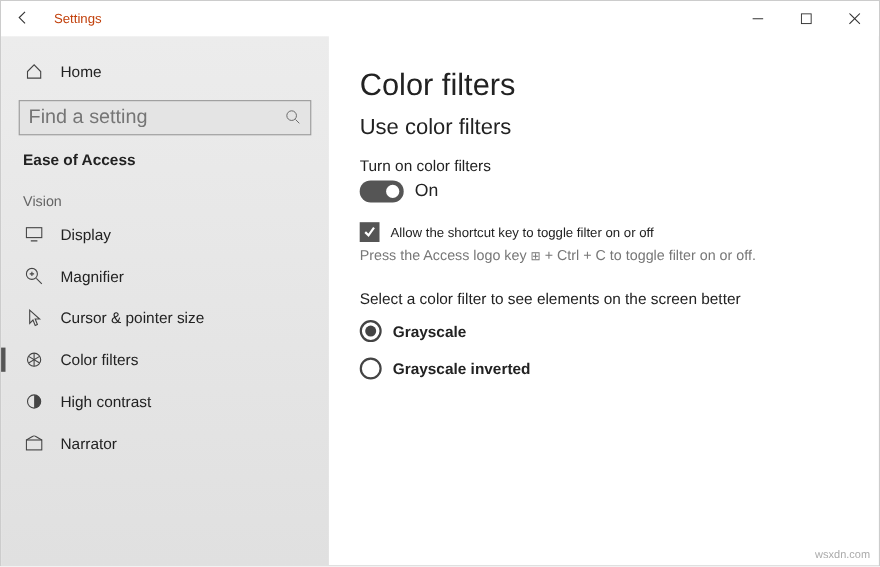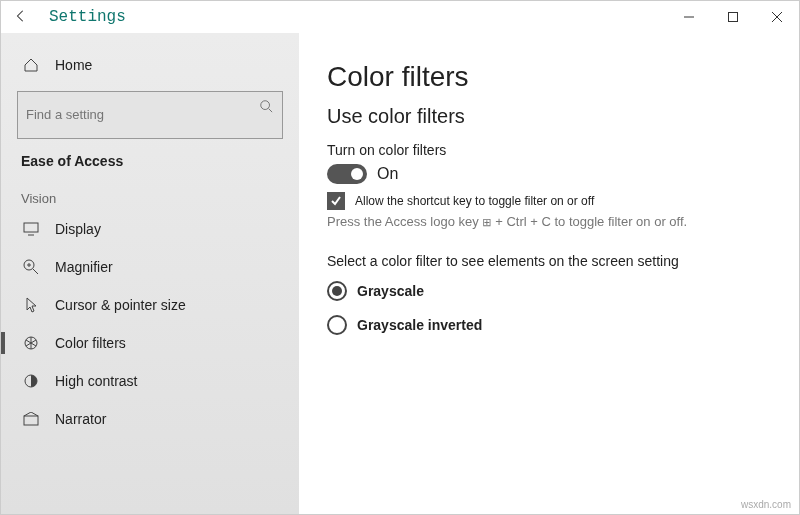--- a/index.html
+++ b/index.html
@@ -1,42 +1,42 @@
 <!DOCTYPE html>
 <html><head>
 <meta charset="utf-8">
 <style>
   * { box-sizing: border-box; font-family: "Segoe UI", Arial, sans-serif; }
   html, body { margin: 0; padding: 0; width: 800px; height: 515px; overflow: hidden; background: #fff; }
   .window { display: flex; flex-direction: column; width: 800px; height: 515px; border: 1px solid #ccc; }
   .titlebar { display: flex; align-items: center; height: 32px; background: #fff; }
   .back-btn { width: 40px; text-align: center; font-size: 14px; color: #333; }
-  .title { font-size: 16px; color: #0f766e; margin-left: 8px; font-family: Liberation Mono, monospace; }
+  .title { font-size: 12px; color: #c2410c; margin-left: 8px; }
   .spacer { flex: 1; }
   .wc { width: 44px; height: 32px; display: flex; align-items: center; justify-content: center; font-size: 12px; color: #333; }
   .body { display: flex; flex: 1; min-height: 0; }
   .sidebar { width: 298px; background: linear-gradient(180deg, #ececec 0%, #e0e0e0 100%); display: flex; flex-direction: column; padding-top: 16px; }
   .home-row { display: flex; align-items: center; padding: 8px 20px; color: #222; font-size: 14px; }
   .home-row .icon { width: 20px; margin-right: 14px; display:flex; align-items:center; justify-content:center; }
   .search-wrap { padding: 0 16px; margin-top: 10px; }
-  .search { width: 100%; height: 48px; border: 1px solid #999; background: #e4e4e4; padding: 0 30px 1px 8px; font-size: 13px; color: #555; }
+  .search { width: 100%; height: 32px; border: 1px solid #999; background: #e4e4e4; padding: 0 30px 1px 8px; font-size: 18px; color: #555; }
   .search-wrap { position: relative; }
   .search-icon { position: absolute; right: 26px; top: 8px; color: #666; font-size: 14px; }
   .cat { padding: 14px 20px 8px; font-weight: 600; font-size: 14px; color: #222; }
   .group { padding: 14px 20px 4px; font-size: 13px; color: #666; }
   .nav { list-style: none; margin: 0; padding: 0; }
   .nav li { display: flex; align-items: center; padding: 11px 20px; font-size: 14px; color: #222; position: relative; }
   .nav li .icon { width: 20px; margin-right: 14px; display:flex; align-items:center; justify-content:center; color:#444; }
   .nav li.selected::before { content:""; position:absolute; left:0; top:8px; bottom:8px; width:4px; background:#555; }
   .content { flex: 1; padding: 28px 36px 0 28px; overflow: hidden; color: #222; }
   h1 { font-weight: 300; font-size: 28px; margin: 0 0 12px; }
   .desc { font-size: 13px; color: #666; margin: 0 0 22px; max-width: 380px; line-height: 1.4; }
   h2 { font-weight: 400; font-size: 20px; margin: 0 0 14px; }
   .label { font-size: 14px; margin-bottom: 6px; }
-  .toggle-row { display: flex; align-items: center; margin-bottom: 8px; }
+  .toggle-row { display: flex; align-items: center; margin-bottom: 18px; }
   .toggle { width: 40px; height: 20px; border-radius: 10px; background: #555; position: relative; margin-right: 10px; }
   .toggle .knob { width: 12px; height: 12px; border-radius: 50%; background: #fff; position: absolute; right: 4px; top: 4px; }
   .check-row { display: flex; align-items: center; font-size: 12px; margin-bottom: 4px; }
   .check { width: 18px; height: 18px; background: #555; color: #fff; display: flex; align-items: center; justify-content: center; font-size: 13px; margin-right: 10px; }
   .hint { font-size: 13px; color: #777; margin-bottom: 24px; }
   .hint .winkey { font-size: 11px; }
   .section-label { font-size: 14px; margin-bottom: 12px; }
   .radio-row { display: flex; align-items: center; font-size: 14px; margin-bottom: 14px; }
   .radio { width: 20px; height: 20px; border: 2px solid #444; border-radius: 50%; margin-right: 10px; display:flex; align-items:center; justify-content:center; }
   .radio.checked::after { content:""; width:10px; height:10px; border-radius:50%; background:#444; }
@@ -173,21 +173,21 @@
         <div class="check">
           <svg width="12" height="12" viewBox="0 0 12 12">
               <path d="M2 6l3 3 5-7" stroke="#fff" stroke-width="2" fill="none"></path>
             </svg>
         </div>
         <span>Allow the shortcut key to toggle filter on or off</span>
       </div>
       <div class="hint">
         <span>Press the Access logo key </span><span class="winkey">⊞</span><span> + Ctrl + C to toggle filter on or off.</span>
       </div>
-      <div class="section-label">Select a color filter to see elements on the screen setting</div>
+      <div class="section-label">Select a color filter to see elements on the screen better</div>
 
       <div class="radio-row">
         <div class="radio checked"></div>
         <b>Grayscale</b>
         <span class="sub"></span>
       </div>
       <div class="radio-row">
         <div class="radio"></div>
         <b>Grayscale inverted</b>
         <span class="sub"></span>

